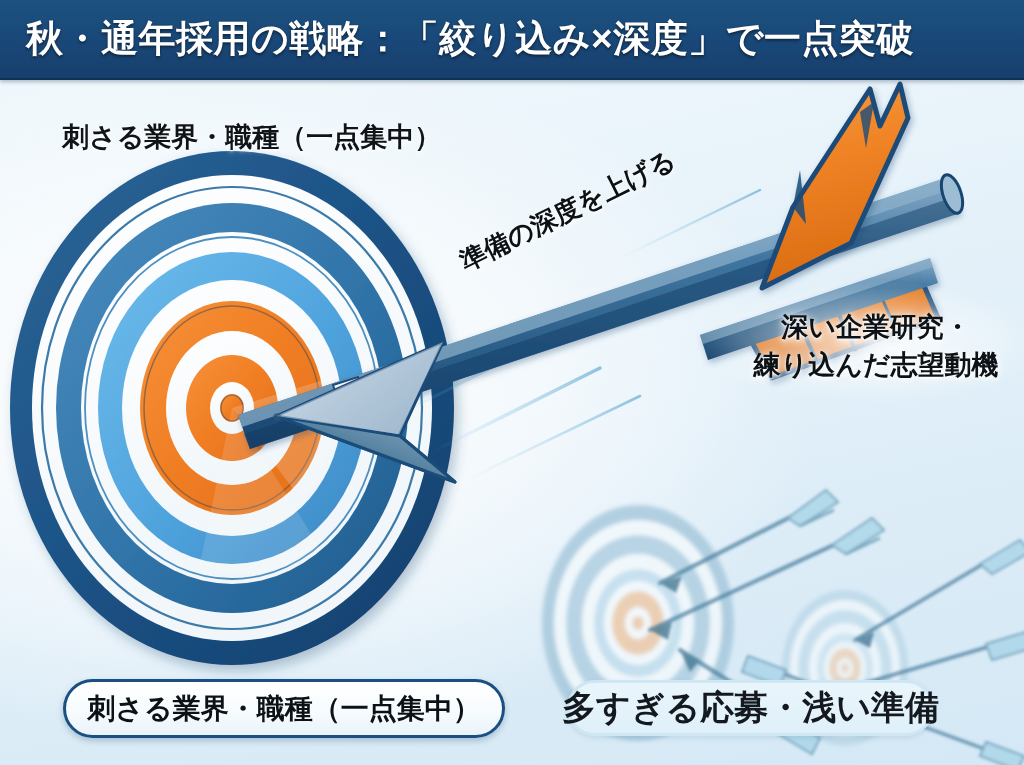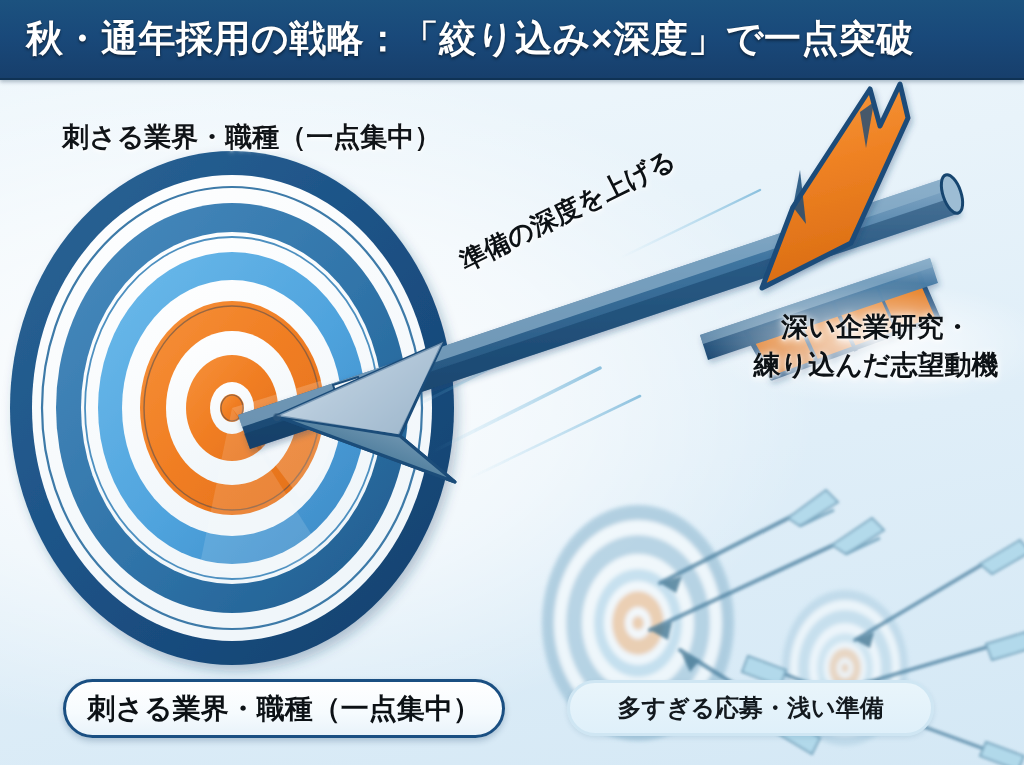--- a/index.html
+++ b/index.html
@@ -59,21 +59,21 @@
   }
   .pill-good{
     left:63px;top:679px;width:436px;height:53px;
     background:linear-gradient(180deg,#ffffff 0%,#f6fbfe 58%,#e9f3fa 100%);
     border:3px solid #1a4f82;color:#0c1115;font-size:28px;
     box-shadow:0 3px 6px rgba(20,60,100,.25);
   }
   .pill-bad{
     left:567px;top:680px;width:361px;height:50px;
     background:linear-gradient(180deg,#e9f5fb 0%,#dff0fa 100%);
-    border:3px solid #cfe6f3;color:#13191e;font-size:24px;
+    border:3px solid #cfe6f3;color:#13191e;font-size:34px;
     box-shadow:0 2px 5px rgba(60,110,150,.14);
   }
 
   
   .stage{position:absolute;left:0;top:78px;width:1024px;height:687px;z-index:10;}
 </style>
 </head>
 <body>
 
 <div class="poster">

